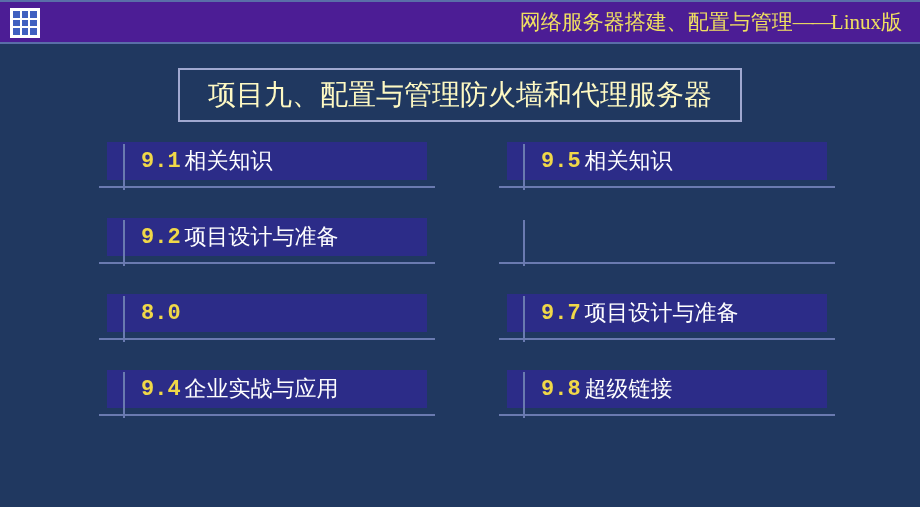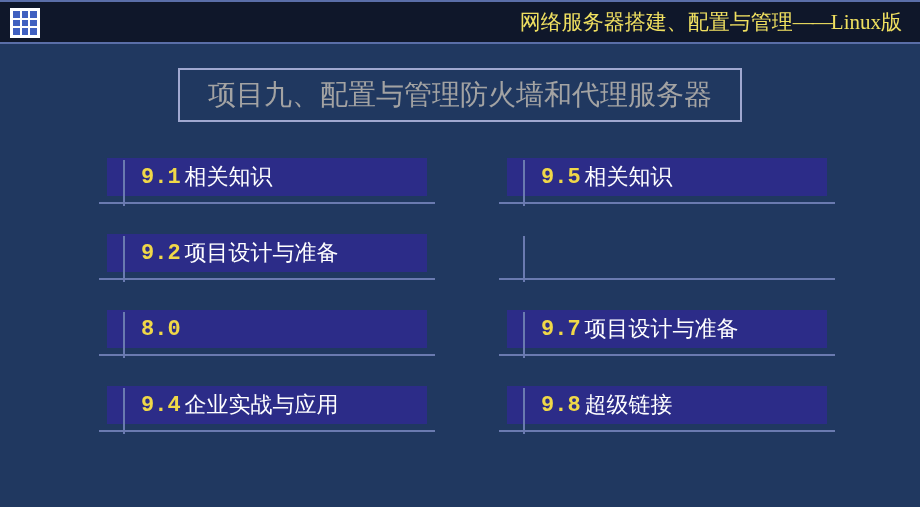--- a/index.html
+++ b/index.html
@@ -8,21 +8,21 @@
       height: 507px;
       background: #203860;
       font-family: "Microsoft YaHei", "SimSun", sans-serif;
       overflow: hidden;
       position: relative;
     }
     .header-bar {
       position: absolute;
       top: 0; left: 0; right: 0;
       height: 44px;
-      background: #0f172a;
+      background: #4c1d95;
       border-top: 2px solid #5a6ea8;
       border-bottom: 2px solid #5a6ea8;
       display: flex;
       align-items: center;
       justify-content: flex-end;
       padding-right: 18px;
     }
     .header-title {
       color: #f0e060;
       font-size: 21px;
@@ -45,28 +45,28 @@
       width: 100%; height: 100%;
     }
     .title-box {
       position: absolute;
       top: 68px;
       left: 50%;
       transform: translateX(-50%);
       border: 2px solid #a0a8d0;
       background: #203860;
       padding: 6px 28px;
-      color: #a3a3a3;
+      color: #fef9c3;
       font-size: 28px;
       font-family: Liberation Sans, sans-serif;
       white-space: nowrap;
     }
     .columns {
       position: absolute;
-      top: 158px;
+      top: 142px;
       left: 0; right: 0;
       display: flex;
       justify-content: center;
       gap: 80px;
       padding-left: 14px;
     }
     .col {
       display: flex;
       flex-direction: column;
       gap: 28px;

